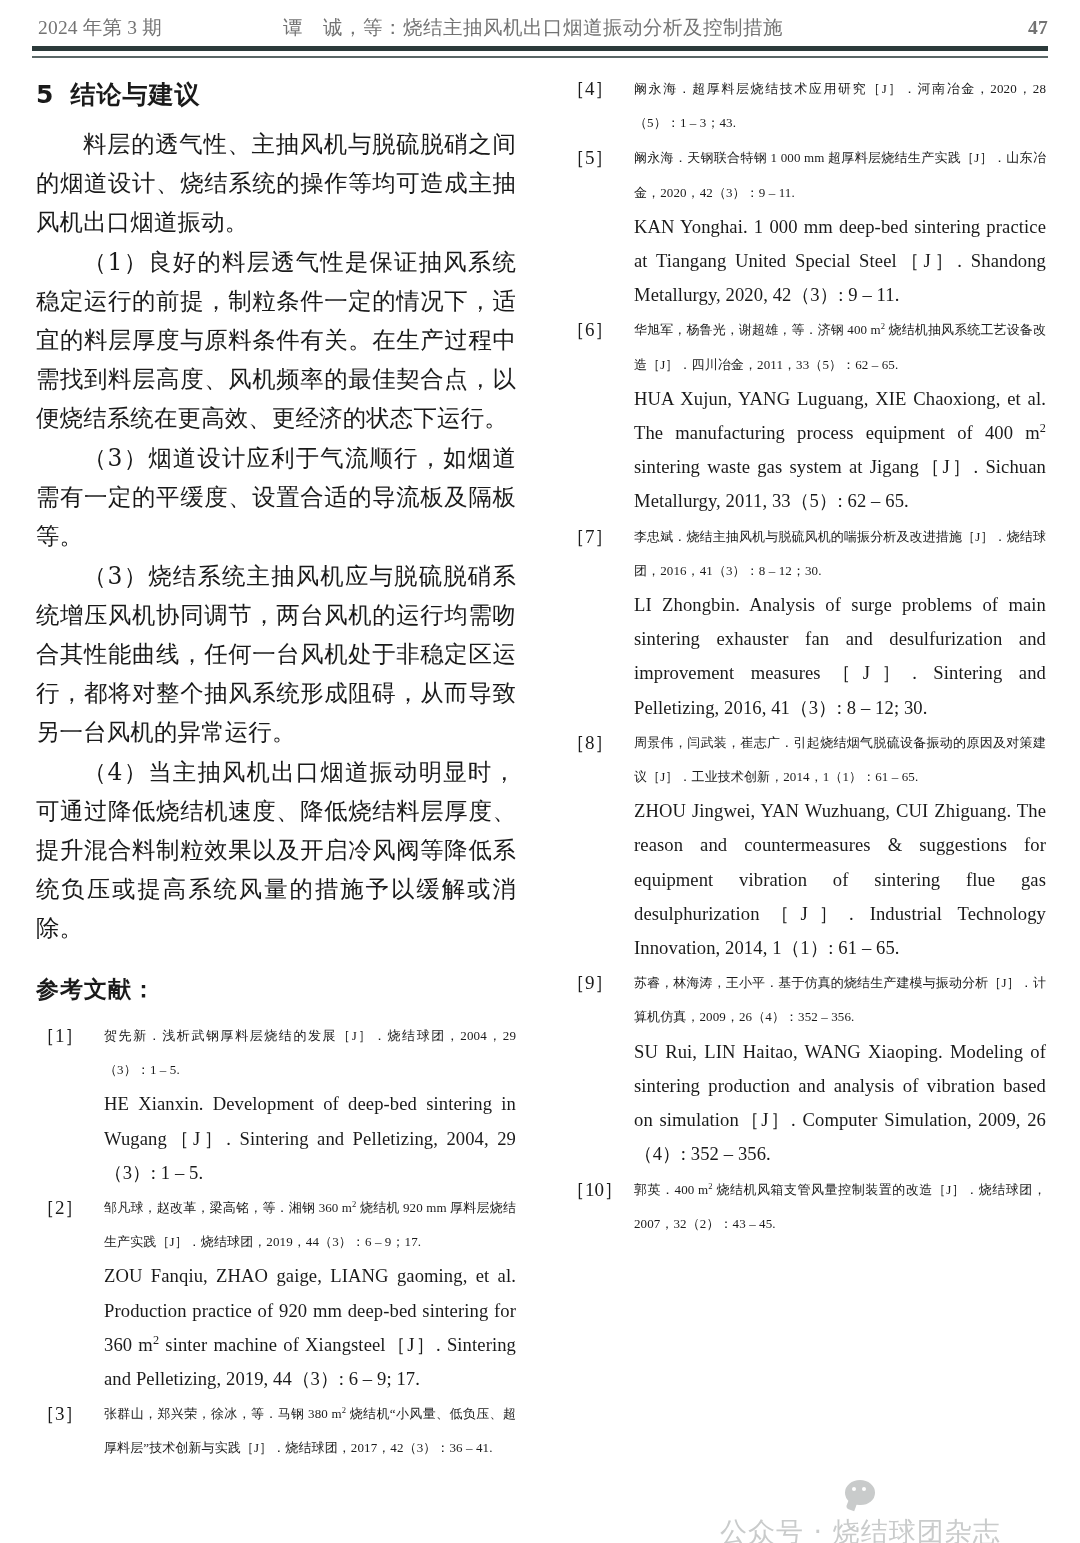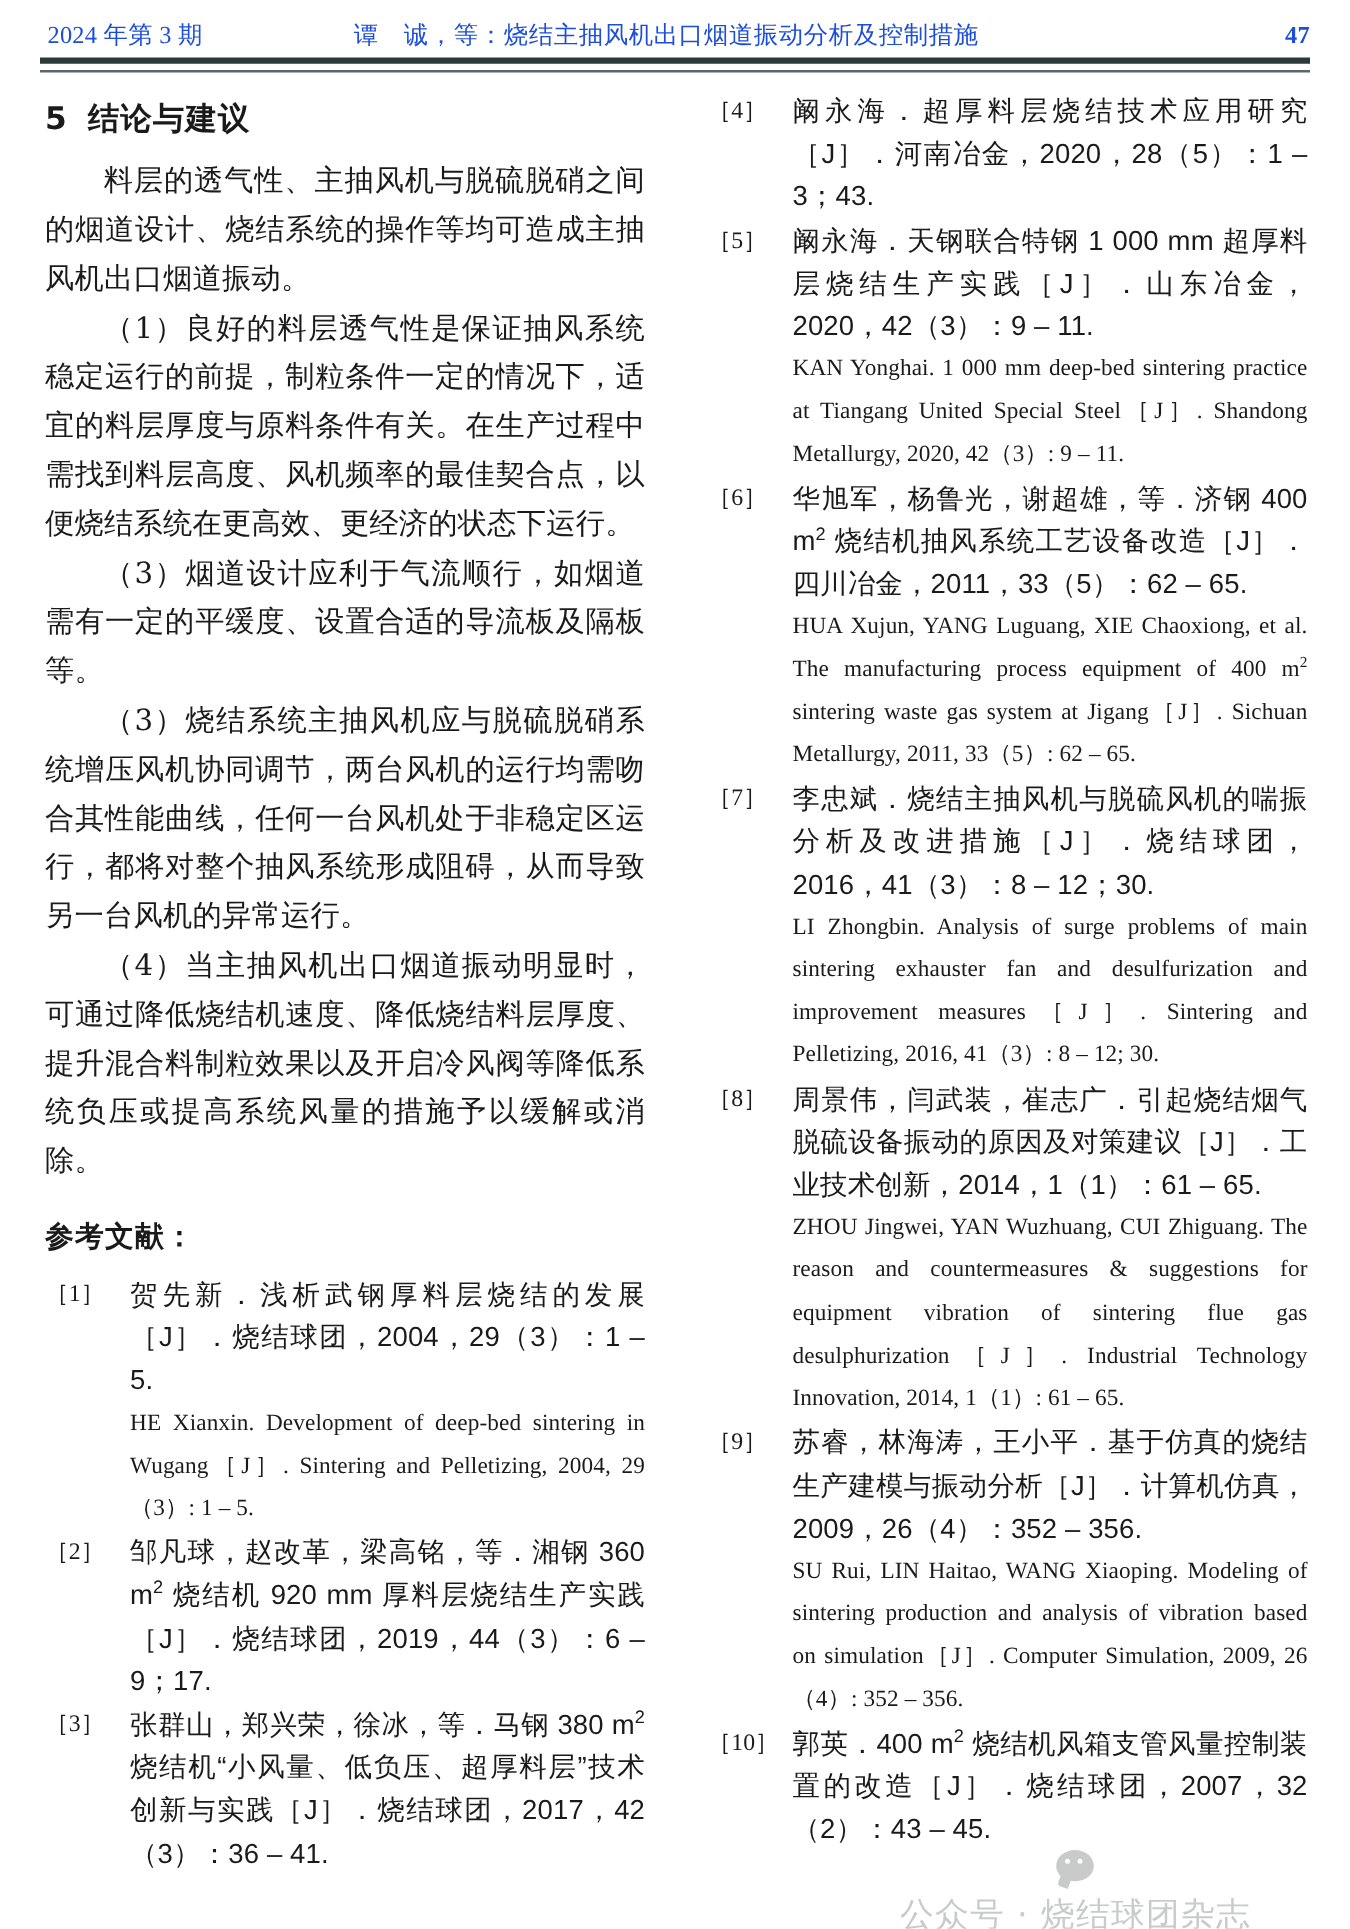--- a/index.html
+++ b/index.html
@@ -28,21 +28,21 @@
     position: absolute;
     left: 38px;
     right: 32px;
     top: 14px;
     height: 30px;
     display: flex;
     align-items: baseline;
     justify-content: space-between;
     font-size: 19.5px;
     letter-spacing: 0.2px;
-    color: #1d4ed8;
+    color: #737373;
   }
   .rh-issue { white-space: nowrap; }
   .rh-title {
     white-space: nowrap;
     position: absolute;
     left: 50%;
     transform: translateX(-52%);
     letter-spacing: 0.5px;
     font-family: Liberation Serif, serif;
   }
@@ -123,26 +123,26 @@
     left: 0;
     top: 0;
     width: 62px;
     text-align: left;
     font-size: 19px;
     line-height: 34px;
     font-family: "Liberation Serif", serif;
     white-space: nowrap;
   }
   .ref-cn {
-    font-size: 22px;
+    font-size: 13px;
     line-height: 34.2px;
     text-align: justify;
     text-align-last: left;
     text-justify: inter-character;
-    font-family: Liberation Sans, sans-serif;
+    font-family: Liberation Serif, serif;
     letter-spacing: 0.1px;
   }
   .ref-en {
     font-size: 18.6px;
     line-height: 34.2px;
     text-align: justify;
     text-align-last: left;
     font-family: "Liberation Serif", "DejaVu Serif", serif;
     letter-spacing: 0.1px;
   }
@@ -226,20 +226,21 @@
 
     <div class="ref-item">
       <span class="ref-num">［1］</span>
       <div class="ref-cn">贺先新．浅析武钢厚料层烧结的发展［J］．烧结球团，2004，29（3）：1 – 5.</div>
       <div class="ref-en">HE Xianxin. Development of deep-bed sintering in Wugang［J］. Sintering and Pelletizing, 2004, 29（3）: 1 – 5.</div>
     </div>
 
     <div class="ref-item">
       <span class="ref-num">［2］</span>
       <div class="ref-cn">邹凡球，赵改革，梁高铭，等．湘钢 360 m<sup>2</sup> 烧结机 920 mm 厚料层烧结生产实践［J］．烧结球团，2019，44（3）：6 – 9；17.</div>
+      <div class="ref-en">ZOU Fanqiu, ZHAO gaige, LIANG gaoming, et al. Production practice of 920 mm deep-bed sintering for 360 m<sup>2</sup> sinter machine of Xiangsteel［J］. Sintering and Pelletizing, 2019, 44（3）: 6 – 9; 17.</div>
     </div>
 
     <div class="ref-item">
       <span class="ref-num">［3］</span>
       <div class="ref-cn">张群山，郑兴荣，徐冰，等．马钢 380 m<sup>2</sup> 烧结机“小风量、低负压、超厚料层”技术创新与实践［J］．烧结球团，2017，42（3）：36 – 41.</div>
 
     </div>
 
   </div>
 

